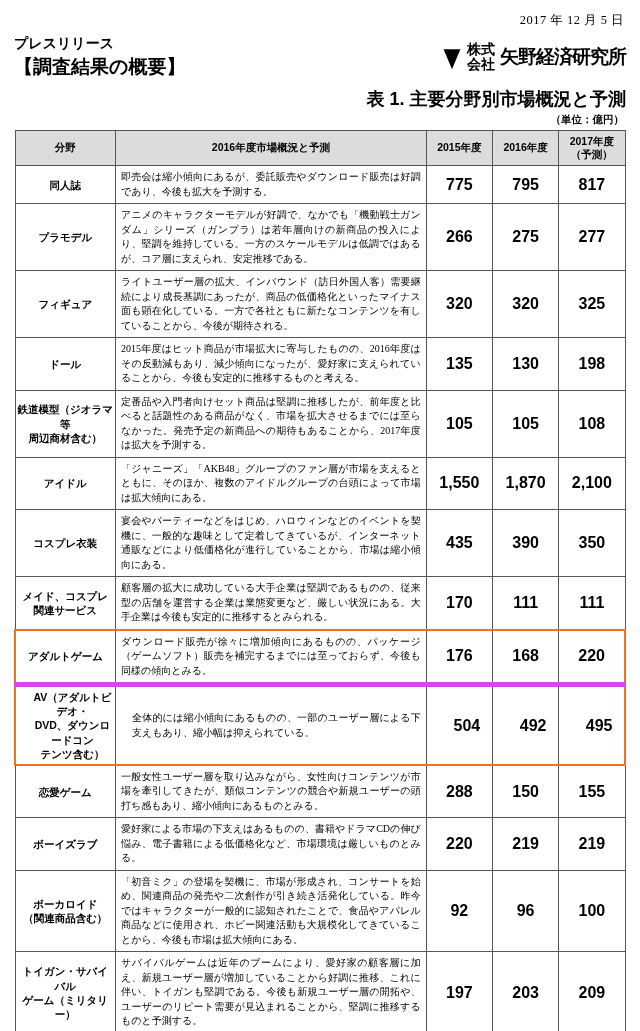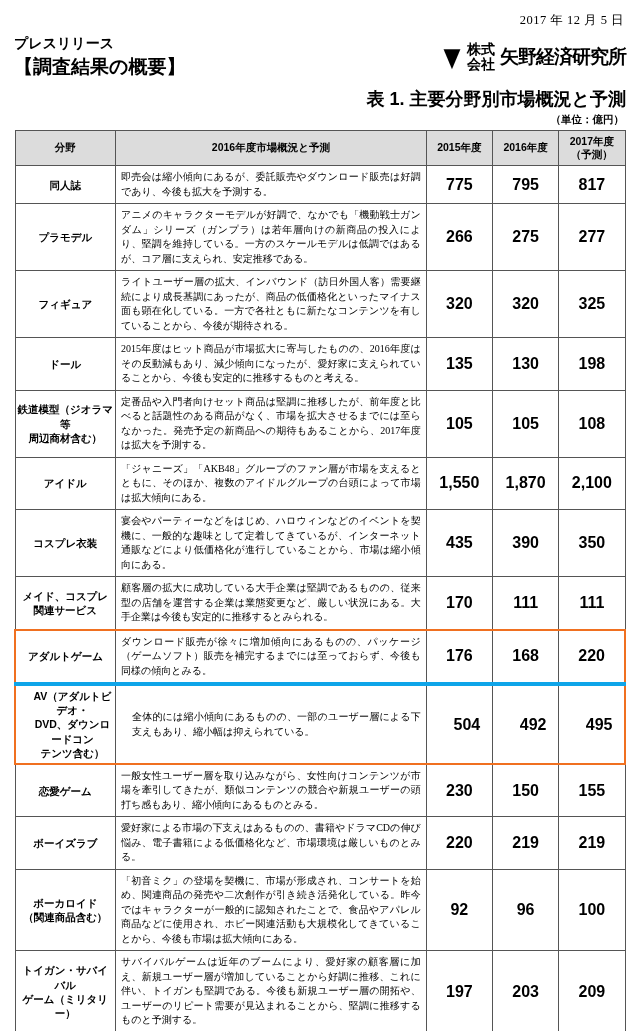--- a/index.html
+++ b/index.html
@@ -126,21 +126,21 @@
     font-size: 16px;
     text-align: center;
   }
   
   tr.hl td {
     border-top: 2.5px solid #F07020;
     border-bottom: 2.5px solid #F07020;
   }
   tr.hl td:first-child { border-left: 2.5px solid #F07020; }
   tr.hl td:last-child  { border-right: 2.5px solid #F07020; }
-  tr.hl-mid td { border-top: 1px solid #d946ef; padding-left: 16px; }
+  tr.hl-mid td { border-top: 5px solid #d946ef; padding-left: 16px; }
   tr.hl-first td { border-bottom: 4px solid #0ea5e9; }
 </style>
 </head>
 <body>
 
 <div class="page">
 
   <div class="doc-date">2017 年 12 月 5 日</div>
 
   <div class="header-row">
@@ -248,21 +248,21 @@
         <tr class="hl hl-mid">
           <td class="field">AV（アダルトビデオ・<br>DVD、ダウンロードコン<br>テンツ含む）</td>
           <td class="desc">全体的には縮小傾向にあるものの、一部のユーザー層による下支えもあり、縮小幅は抑えられている。</td>
           <td class="num">504</td>
           <td class="num">492</td>
           <td class="num">495</td>
         </tr>
         <tr>
           <td class="field">恋愛ゲーム</td>
           <td class="desc">一般女性ユーザー層を取り込みながら、女性向けコンテンツが市場を牽引してきたが、類似コンテンツの競合や新規ユーザーの頭打ち感もあり、縮小傾向にあるものとみる。</td>
-          <td class="num">230</td>
+          <td class="num">288</td>
           <td class="num">150</td>
           <td class="num">155</td>
         </tr>
         <tr>
           <td class="field">ボーイズラブ</td>
           <td class="desc">愛好家による市場の下支えはあるものの、書籍やドラマCDの伸び悩み、電子書籍による低価格化など、市場環境は厳しいものとみる。</td>
           <td class="num">220</td>
           <td class="num">219</td>
           <td class="num">219</td>
         </tr>

